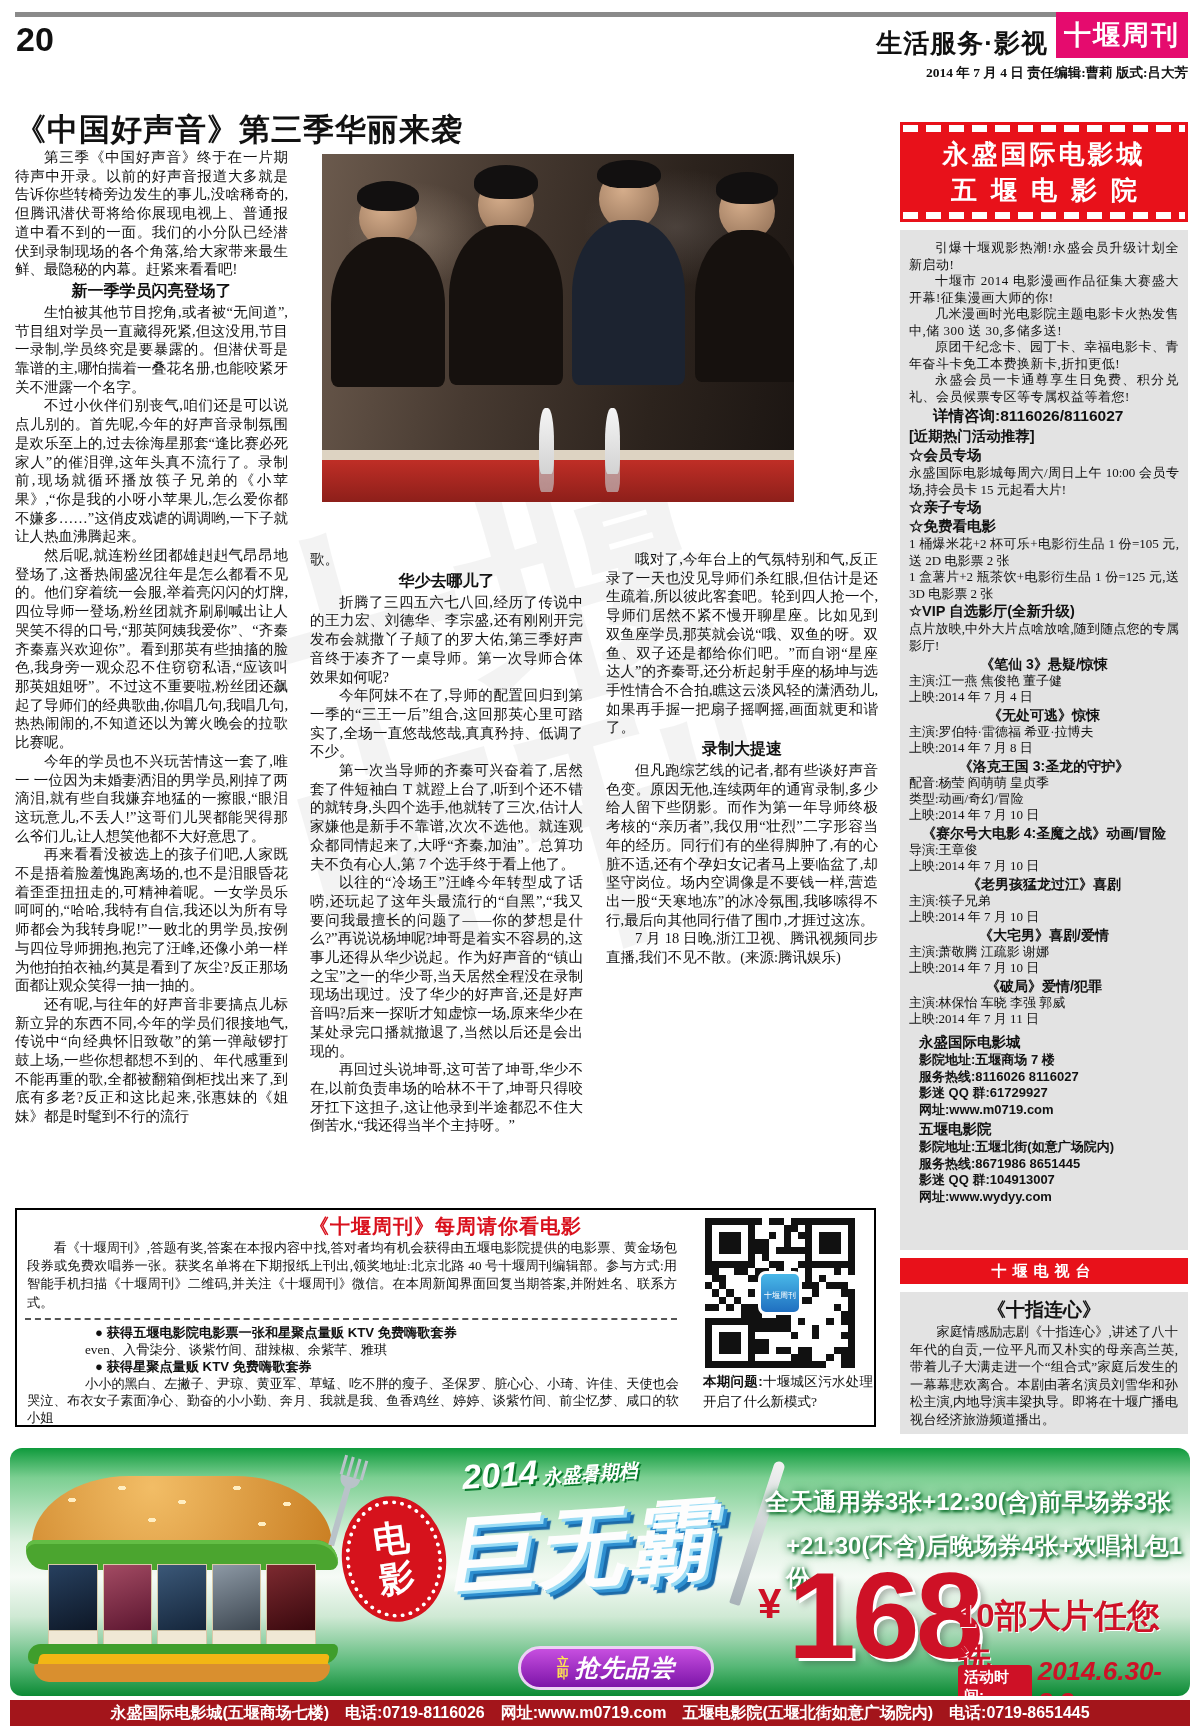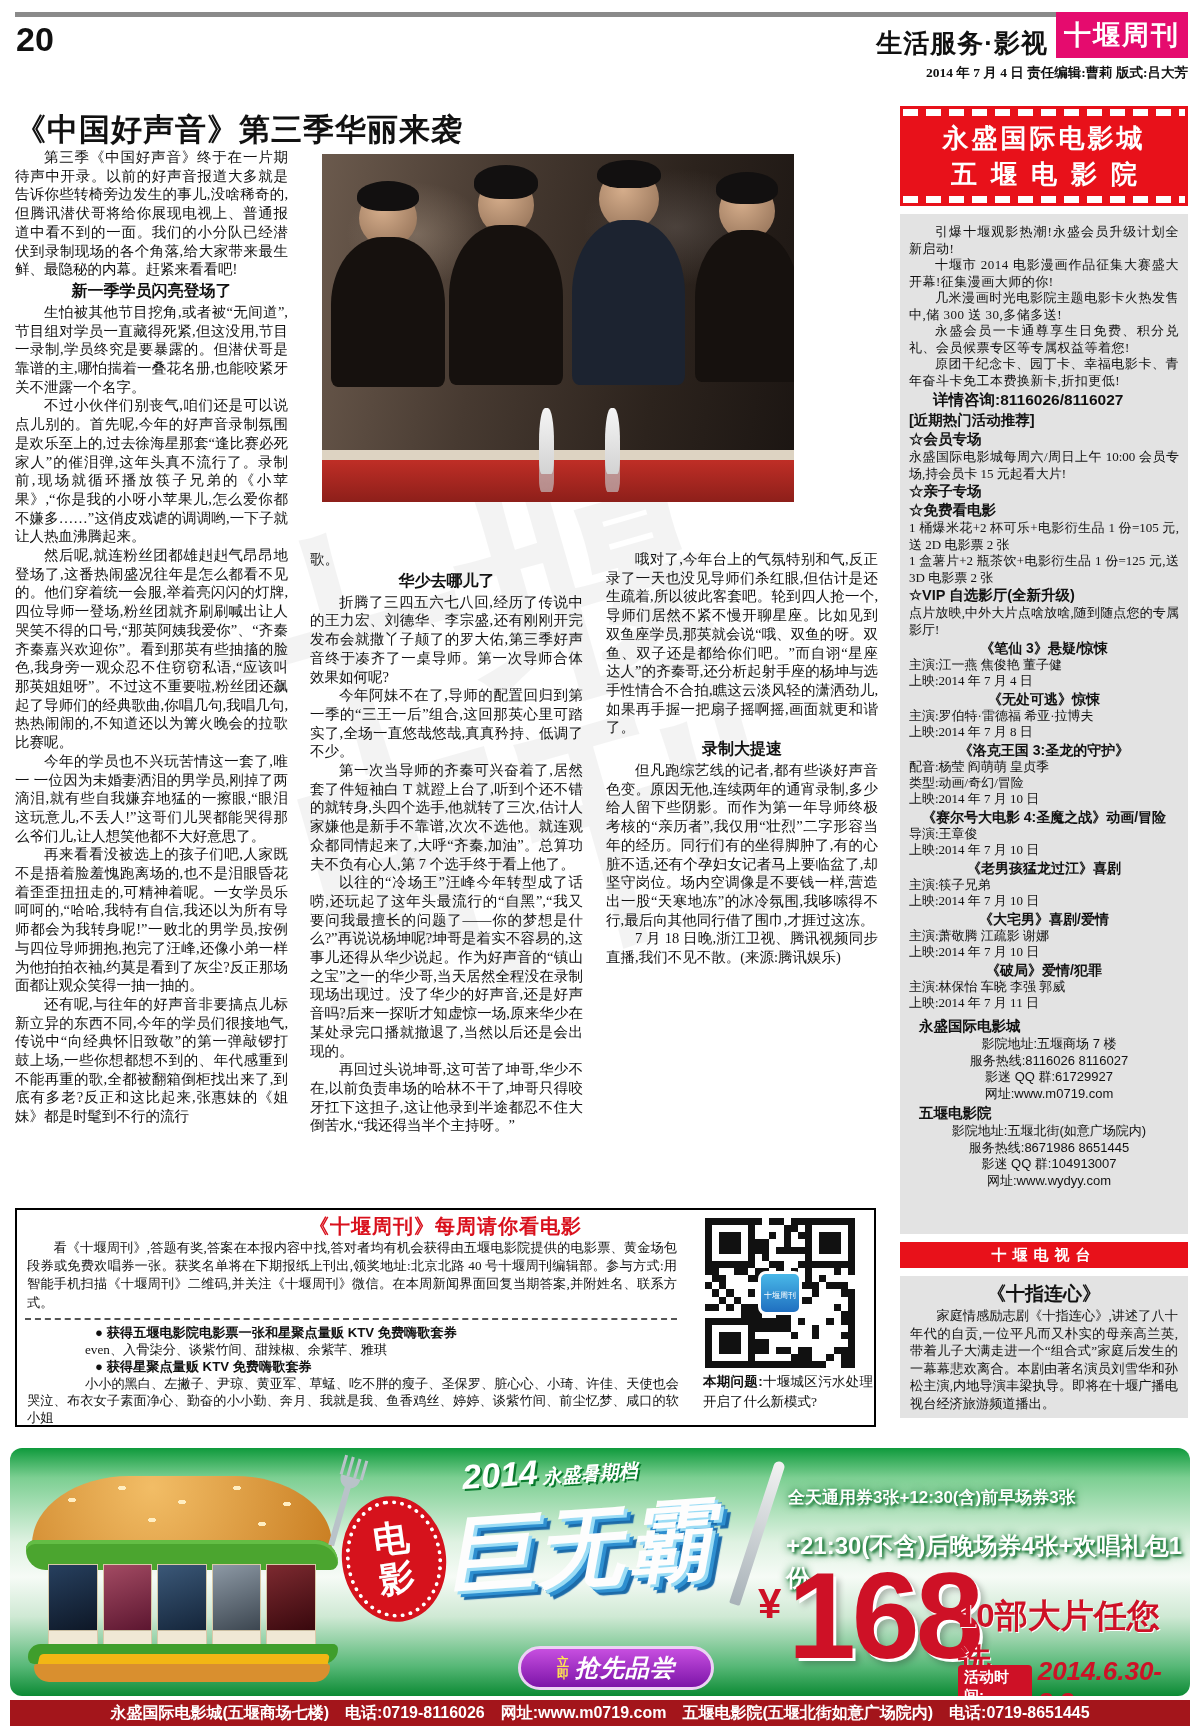--- a/index.html
+++ b/index.html
@@ -62,21 +62,21 @@
   .wb-qr{position:absolute;left:688px;top:8px;width:150px;height:150px;background:#fff;}
   .wb-qr div{width:100%;height:100%;}
   .qr-logo{position:absolute;left:741px;top:61px;width:44px;height:44px;border:3px solid #fff;
            border-radius:8px;background:linear-gradient(#49b8e8,#1f6fc0);color:#fff;font-size:8px;
            text-align:center;line-height:44px;font-family:"Liberation Sans",sans-serif;box-sizing:border-box;}
   .wb-question{position:absolute;left:686px;top:162px;width:170px;font-size:13.5px;line-height:20px;
                text-align:justify;}
   .wb-qlabel{font-weight:bold;font-family:"Liberation Sans",sans-serif;}
 
   
-  .sidebar{position:absolute;left:900px;top:106px;width:288px;z-index:2;}
+  .sidebar{position:absolute;left:900px;top:122px;width:288px;z-index:2;}
   .film-box{position:relative;background:var(--cinema-red,#e8111a);height:100px;color:#fff;
             text-align:center;padding-top:15px;box-sizing:border-box;
             font-family:"Liberation Sans",sans-serif;font-weight:bold;}
   .sprocket{position:absolute;left:3px;right:3px;height:7px;
             background:repeating-linear-gradient(90deg,#fff 0 15px,transparent 15px 23px);}
   .sprocket.top{top:3px;}
   .sprocket.bot{bottom:3px;}
   .film-line1{font-size:26px;line-height:34px;letter-spacing:3px;}
   .film-line2{font-size:26px;line-height:38px;letter-spacing:14px;text-indent:14px;}
   .sb-gray{background:#e3e3e3;margin-top:8px;padding:10px 9px;box-sizing:border-box;
@@ -89,22 +89,22 @@
   .sb-act{margin:0;}
   .sb-act-title{font-family:"Liberation Sans",sans-serif;font-weight:bold;font-size:14.5px;line-height:19px;}
   .sb-act-line{text-align:justify;}
   .mv{margin:1px 0;}
   .mv-title{font-family:"Liberation Sans",sans-serif;font-weight:bold;font-size:14px;
             line-height:18px;text-align:center;}
   .mv-line{line-height:16px;}
   #sb-contacts{margin:6px 0 0 10px;}
   .ct{margin:2px 0;}
   .ct-title{font-family:"Liberation Sans",sans-serif;font-weight:bold;font-size:14.5px;line-height:19px;}
-  .ct-line{font-family:"Liberation Sans",sans-serif;font-weight:normal;font-size:13px;
-           line-height:16.5px;text-align:center;}
+  .ct-line{font-family:"Liberation Sans",sans-serif;font-weight:bold;font-size:13px;
+           line-height:16.5px;text-align:left;}
   .tv-bar{margin-top:8px;background:var(--cinema-red,#e8111a);color:#fff;text-align:center;
           font-family:"Liberation Sans",sans-serif;font-weight:bold;font-size:15px;height:26px;
           line-height:26px;letter-spacing:6px;}
   #sb-tv{height:142px;margin-top:8px;padding:5px 10px;overflow:hidden;}
   .tv-title{text-align:center;font-family:"Liberation Sans",sans-serif;font-weight:bold;
             font-size:19px;line-height:26px;}
   .tv-text{text-indent:2em;font-size:13.2px;line-height:17.5px;}
 
   
   .banner{position:absolute;left:10px;top:1448px;width:1180px;height:248px;border-radius:12px;
@@ -156,21 +156,21 @@
               font-size:36px;line-height:40px;box-sizing:border-box;}
   .big-title{position:absolute;left:436px;top:42px;font-size:86px;font-weight:900;font-style:italic;
              font-family:"Liberation Sans",sans-serif;color:#fdfdfd;transform:rotate(-4deg);
              text-shadow:3px 3px 0 #9adcf5,6px 6px 0 #2e8fd0,9px 9px 1px #1c6aa8;letter-spacing:4px;}
   .cta{position:absolute;left:508px;top:198px;width:196px;height:44px;border-radius:24px;
        background:linear-gradient(#c74fe0,#7c14a8);border:3px solid #ecd2f4;box-sizing:border-box;
        display:flex;align-items:center;justify-content:center;gap:6px;
        font-family:"Liberation Sans",sans-serif;font-weight:bold;}
   .cta .stack{color:#ffe84d;font-size:12px;line-height:12px;text-align:center;white-space:pre-line;}
   .cta .lab{color:#fff;font-size:24px;font-style:italic;letter-spacing:1px;}
-  .ad-line1{position:absolute;left:778px;top:38px;color:#fff;font-size:17px;font-weight:900;
+  .ad-line1{position:absolute;left:755px;top:38px;color:#fff;font-size:24px;font-weight:900;
             font-family:"Liberation Sans",sans-serif;text-shadow:2px 2px 3px #0a6e2a,0 0 8px #0c7a30;}
   .ad-line2{position:absolute;left:776px;top:82px;color:#fff;font-size:24px;font-weight:900;
             font-family:"Liberation Sans",sans-serif;text-shadow:2px 2px 3px #0a6e2a,0 0 8px #0c7a30;}
   .currency{position:absolute;left:748px;top:132px;color:var(--price-red,#ce1126);font-size:42px;
             font-weight:900;font-family:"Liberation Sans",sans-serif;}
   .price{position:absolute;left:778px;top:108px;color:var(--price-red,#ce1126);font-size:122px;
          font-weight:900;font-family:"Liberation Sans",sans-serif;letter-spacing:-4px;line-height:120px;
          text-shadow:3px 3px 0 #fff,6px 6px 6px rgba(0,0,0,.25);}
   .tagline{position:absolute;left:948px;top:146px;color:var(--price-red,#ce1126);font-size:33px;
            font-weight:900;font-family:"Liberation Sans",sans-serif;text-shadow:1px 1px 0 #fff;}
@@ -717,22 +717,22 @@
       <div class="sprocket top"></div>
       <div class="film-line1">永盛国际电影城</div>
       <div class="film-line2">五堰电影院</div>
       <div class="sprocket bot"></div>
     </div>
     <div class="sb-gray" id="sb-main">
       <div>
           <p class="sb-promo">引爆十堰观影热潮!永盛会员升级计划全新启动!</p>
           <p class="sb-promo">十堰市 2014 电影漫画作品征集大赛盛大开幕!征集漫画大师的你!</p>
           <p class="sb-promo">几米漫画时光电影院主题电影卡火热发售中,储 300 送 30,多储多送!</p>
+          <p class="sb-promo">原团干纪念卡、园丁卡、幸福电影卡、青年奋斗卡免工本费换新卡,折扣更低!</p>
           <p class="sb-promo">永盛会员一卡通尊享生日免费、积分兑礼、会员候票专区等专属权益等着您!</p>
-          <p class="sb-promo">原团干纪念卡、园丁卡、幸福电影卡、青年奋斗卡免工本费换新卡,折扣更低!</p>
         </div>
       <div class="sb-hotline">详情咨询:8116026/8116027</div>
       <div class="sb-act-header">[近期热门活动推荐]</div>
       <div>
           <div class="sb-act">
             <div class="sb-act-title">☆会员专场</div>
             <div class="sb-act-line">永盛国际电影城每周六/周日上午 10:00 会员专场,持会员卡 15 元起看大片!</div>
           </div>
           <div class="sb-act">
             <div class="sb-act-title">☆亲子专场</div>

